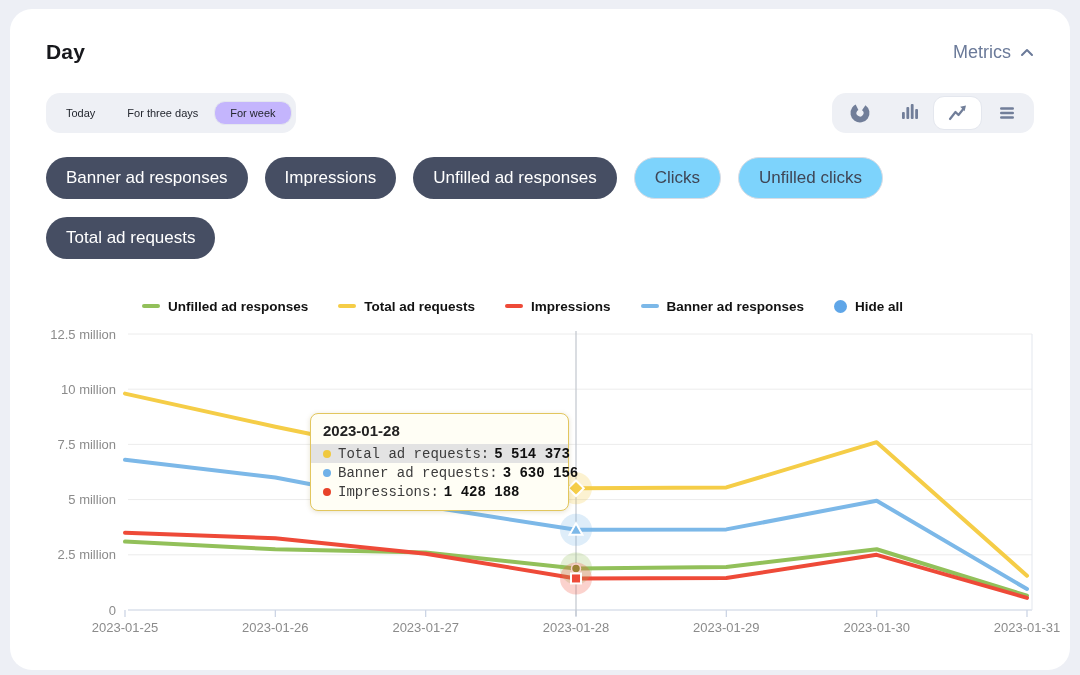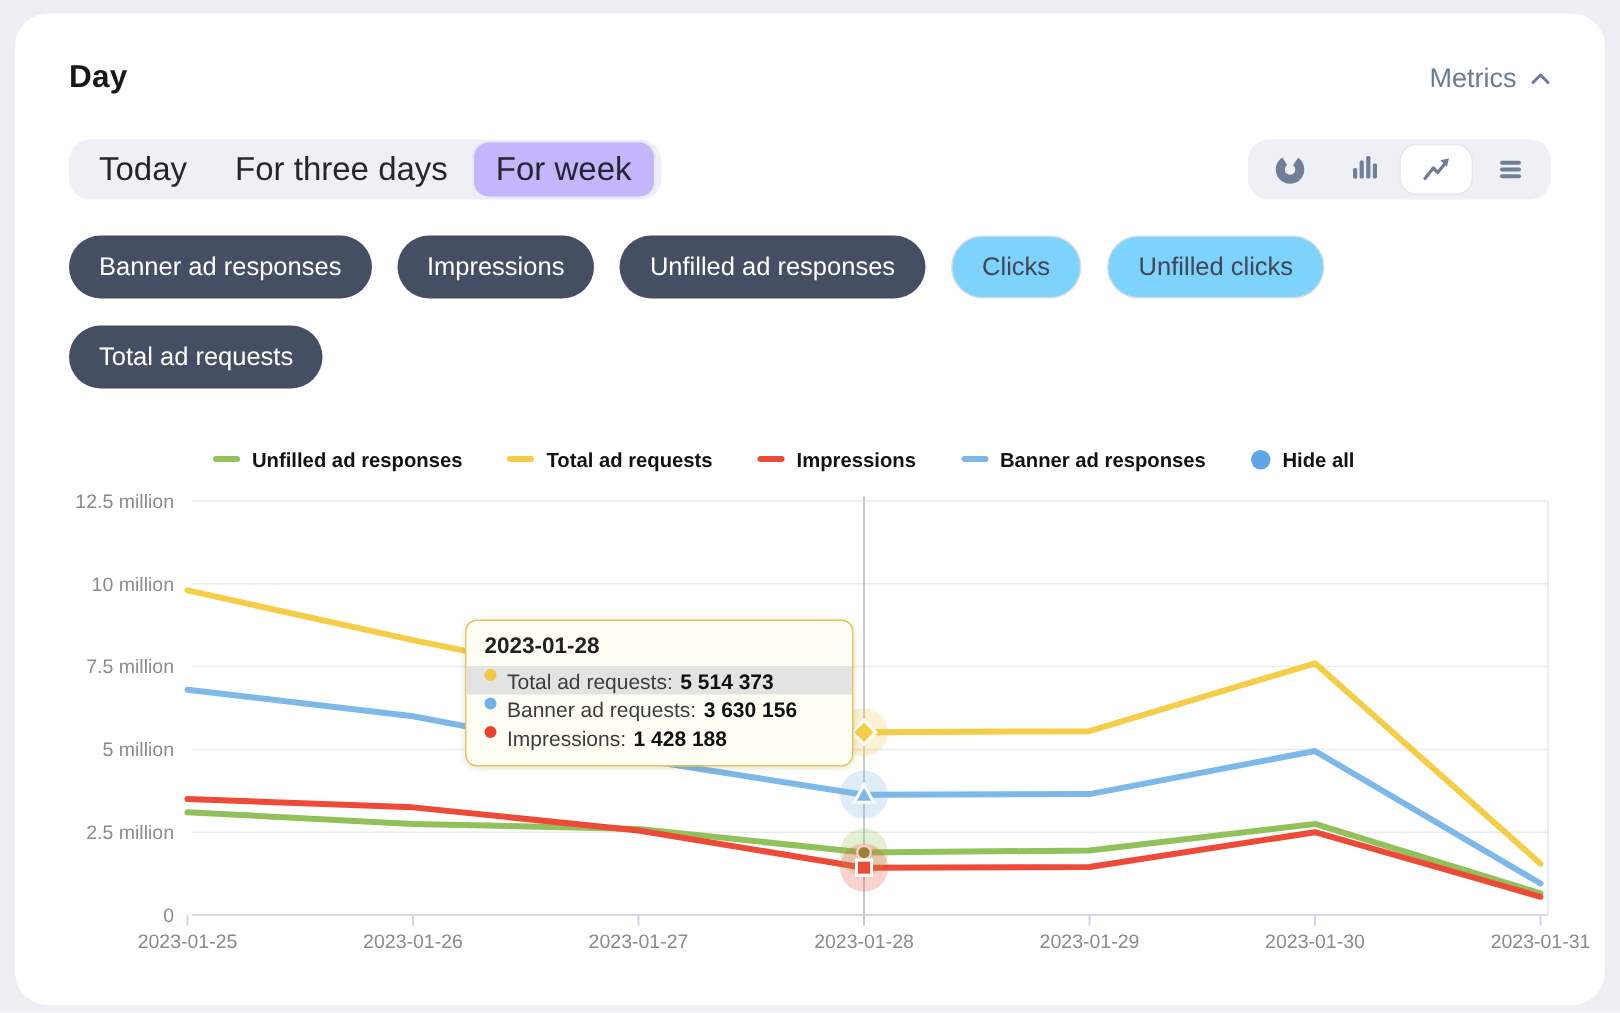--- a/index.html
+++ b/index.html
@@ -4,38 +4,38 @@
 <style>
   * { margin:0; padding:0; box-sizing:border-box; }
   html,body { width:1080px; height:675px; }
   body { background:#edeff5; font-family:"Liberation Sans", sans-serif; position:relative; overflow:hidden; }
   .card { position:absolute; left:10px; top:9px; width:1060px; height:661px; background:#fff; border-radius:22px; padding:28px 36px; }
   .header-row { display:flex; justify-content:space-between; align-items:center; height:30px; }
   .page-title { font-size:21px; font-weight:bold; color:#17181c; letter-spacing:.2px; }
   .metrics-toggle { display:flex; align-items:center; gap:9px; color:#6b7a99; font-size:18px; cursor:pointer;margin-left:44px; }
   .controls-row { margin-top:26px; display:flex; justify-content:space-between; align-items:center; }
   .range-tabs { background:#eef0f5; border-radius:14px; padding:4px; display:flex; align-items:center; height:40px; }
-  .tab { font-size:22px; color:#23262e; padding:6px 16px; border-radius:11px; cursor:pointer; white-space:nowrap; }
+  .tab { font-size:11px; color:#23262e; padding:6px 16px; border-radius:11px; cursor:pointer; white-space:nowrap; }
   .tab.selected { background:#c4b5fd; border:1px solid #e4e7ee; padding:5px 15px; }
   .view-switcher { background:#eef0f5; border-radius:14px; padding:3px; display:flex; align-items:center; height:40px; }
   .vs-btn { width:49px; height:34px; display:flex; align-items:center; justify-content:center; cursor:pointer; border-radius:11px; }
   .vs-btn.selected { background:#fff; border:1px solid #e4e7ee; }
   .pills { margin-top:24px; display:flex; flex-wrap:wrap; column-gap:17px; row-gap:18px; max-width:940px; }
   .pill { height:42px; display:flex; align-items:center; padding:0 20px; border-radius:22px; font-size:17px; cursor:pointer; white-space:nowrap; }
   .pill.active { background:#464e63; color:#fff; }
   .pill.inactive { background:#7dd3fc; color:#3f4656; border:1px solid #d9dce4; }
   .legend { margin-top:38px; margin-left:96px; display:flex; align-items:center; gap:30px; height:18px; }
   .legend-item { display:flex; align-items:center; gap:8px; font-size:13.5px; font-weight:bold; color:#121212; cursor:pointer; }
   .swatch { width:18px; height:4px; border-radius:2px; flex:none; }
   .hide-dot { width:13px; height:13px; border-radius:50%; flex:none; }
   .chart-wrap { position:relative; margin:12px -36px 0; width:1060px; height:310px; }
   .chart-wrap svg { display:block; }
   .tooltip { position:absolute; left:300px; top:86px; width:259px; background:#fffef5; border:1px solid #e2c65e; border-radius:8px; padding:8px 0 9px; box-shadow:0 1px 5px rgba(140,120,40,.22); }
   .t-title { font-size:15px; font-weight:bold; color:#222; padding:0 12px; margin-bottom:5px; }
-  .t-row { display:flex; align-items:flex-start; padding:1.5px 12px; font-size:14px; color:#3c3c3c; white-space:nowrap; }
+  .t-row { display:flex; align-items:center; padding:1.5px 12px; font-size:14px; color:#3c3c3c; white-space:nowrap;font-family:Liberation Mono, monospace; }
   .t-row.hl { background:#e3e3e3; }
   .t-dot { width:8px; height:8px; border-radius:50%; margin-right:7px; flex:none; }
   .t-row b { margin-left:5px; color:#101010; }
 </style>
 </head>
 <body>
 
 <div class="card">
 
   <div class="header-row">

